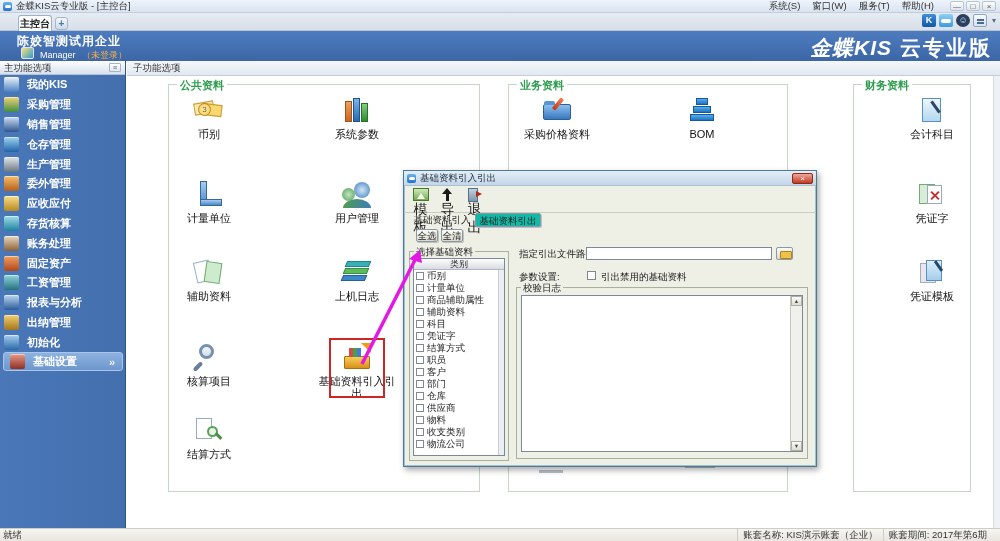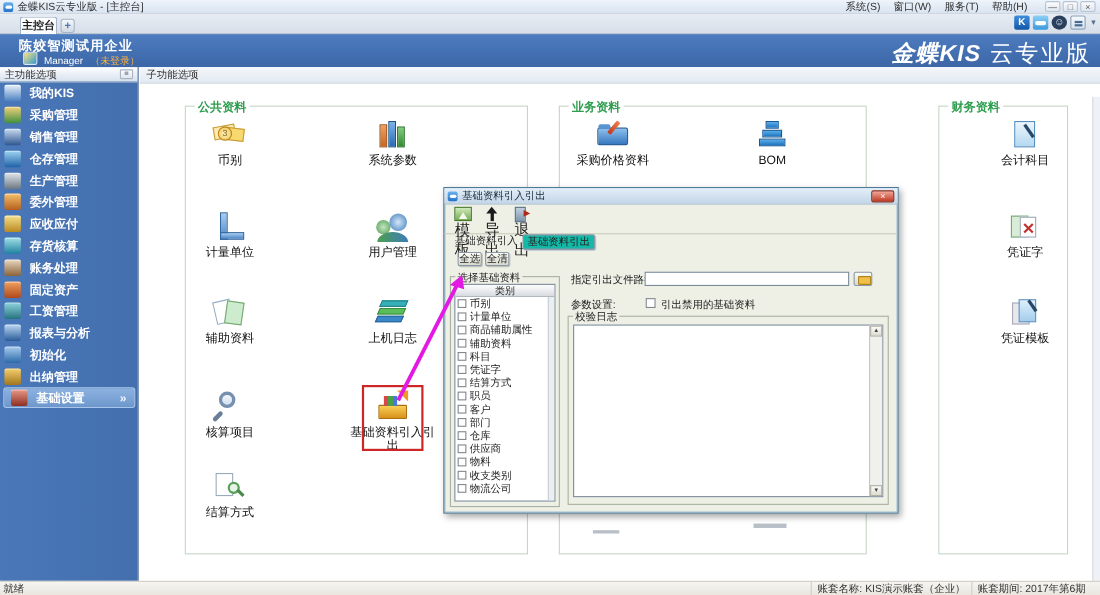--- a/index.html
+++ b/index.html
@@ -46,21 +46,21 @@
   
   .banner { position:absolute; left:0; top:31px; width:1000px; height:30px;
     background:linear-gradient(#4d7cbf,#3c66a6); color:#fff; }
   .company { position:absolute; left:17px; top:2px; font-size:12px; font-weight:bold; letter-spacing:1px; }
   .avatar { position:absolute; left:21px; top:16px; width:13px; height:12px; border-radius:2px;
     background:linear-gradient(135deg,#ffe27a,#2e9ad0); border:1px solid #d8e6f6; }
   .userline { position:absolute; left:40px; top:18px; font-size:9px; }
   .loginstat { color:#ffb23e; margin-left:4px; }
   .brand { position:absolute; right:8px; top:3px; font-size:21px; white-space:nowrap; }
   .brand b { font-style:italic; font-weight:bold; letter-spacing:1px; }
-  .brand span.light { font-weight:400; margin-left:8px; letter-spacing:2px; }
+  .brand span.light { font-weight:700; margin-left:8px; letter-spacing:2px; }
 
   
   .sidebar { position:absolute; left:0; top:61px; width:126px; height:467px;
     background:linear-gradient(90deg,#4a77b8,#436fae); border-right:1px solid #2f5488; }
   .sb-header { height:14px; background:linear-gradient(#fdfeff,#d7e1ee); border-bottom:1px solid #b4c2d4;
     font-size:9.5px; color:#333; padding:1px 0 0 4px; position:relative; }
   .sb-header-btn { position:absolute; right:4px; top:2px; width:12px; height:9px; font-size:7px;
     line-height:8px; text-align:center; color:#556; border:1px solid #a8b4c4;
     background:linear-gradient(#fff,#dde4ee); border-radius:1px; }
   .sb-items { position:absolute; left:0; top:14px; width:126px; }
@@ -77,21 +77,21 @@
   .s-receivable{background:linear-gradient(#f7e08a,#b8891f);} .s-inventory{background:linear-gradient(#9fe0e8,#1f7f9f);}
   .s-accounting{background:linear-gradient(#e8d8c0,#8a6238);} .s-fixed-assets{background:linear-gradient(#f0a060,#b0481a);}
   .s-payroll{background:linear-gradient(#8fd4de,#25727f);} .s-reports{background:linear-gradient(#bcd8f2,#2a5b9a);}
   .s-cashier{background:linear-gradient(#f5cf6e,#a1761d);} .s-initialization{background:linear-gradient(#a8ccee,#2a6aa8);}
   .s-basic-settings{background:linear-gradient(#e89a8a,#8f2f22);}
 
   
   .subtab { position:absolute; left:127px; top:61px; right:0; height:15px;
     background:linear-gradient(#f4f7fa,#e2e9f1); border-bottom:1px solid #c5cfdb;
     font-size:9.5px; color:#333; padding:1px 0 0 6px; }
-  .content { position:absolute; left:127px; top:76px; right:0; bottom:13px; background:#fff;margin-top:12px; }
+  .content { position:absolute; left:127px; top:76px; right:0; bottom:13px; background:#fff; }
   .vscroll { position:absolute; right:0; top:0; bottom:0; width:7px; background:#eef1f5; border-left:1px solid #d4dae2; }
   .group { position:absolute; border:1px solid #c6d6c6; }
   .gtitle { position:absolute; top:-7px; left:8px; background:#fff; padding:0 3px;
     color:#2f9e4f; font-weight:bold; font-size:11px; }
   .cell { position:absolute; width:82px; text-align:center; cursor:default; }
   .cl { margin-top:3px; font-size:11px; color:#111; line-height:12px; }
   .redbox { position:absolute; left:13px; top:-4px; width:56px; height:60px; border:2px solid #cc2626; }
   .stub { position:absolute; background:#9aa4ae; opacity:.7; }
 
   
@@ -286,26 +286,26 @@
         </div>
         <div class="sb-item">
           <span class="sicon s-payroll"></span>
           <span>工资管理</span>
         </div>
         <div class="sb-item">
           <span class="sicon s-reports"></span>
           <span>报表与分析</span>
         </div>
         <div class="sb-item">
+          <span class="sicon s-cashier"></span>
+          <span>出纳管理</span>
+        </div>
+        <div class="sb-item">
           <span class="sicon s-initialization"></span>
           <span>初始化</span>
-        </div>
-        <div class="sb-item">
-          <span class="sicon s-cashier"></span>
-          <span>出纳管理</span>
         </div>
         <div class="sb-item sel">
           <span class="sicon s-basic-settings"></span>
           <span>基础设置</span>
           <span class="arrow">»</span>
         </div>
       </div>
   </div>
 
   <div class="subtab">

